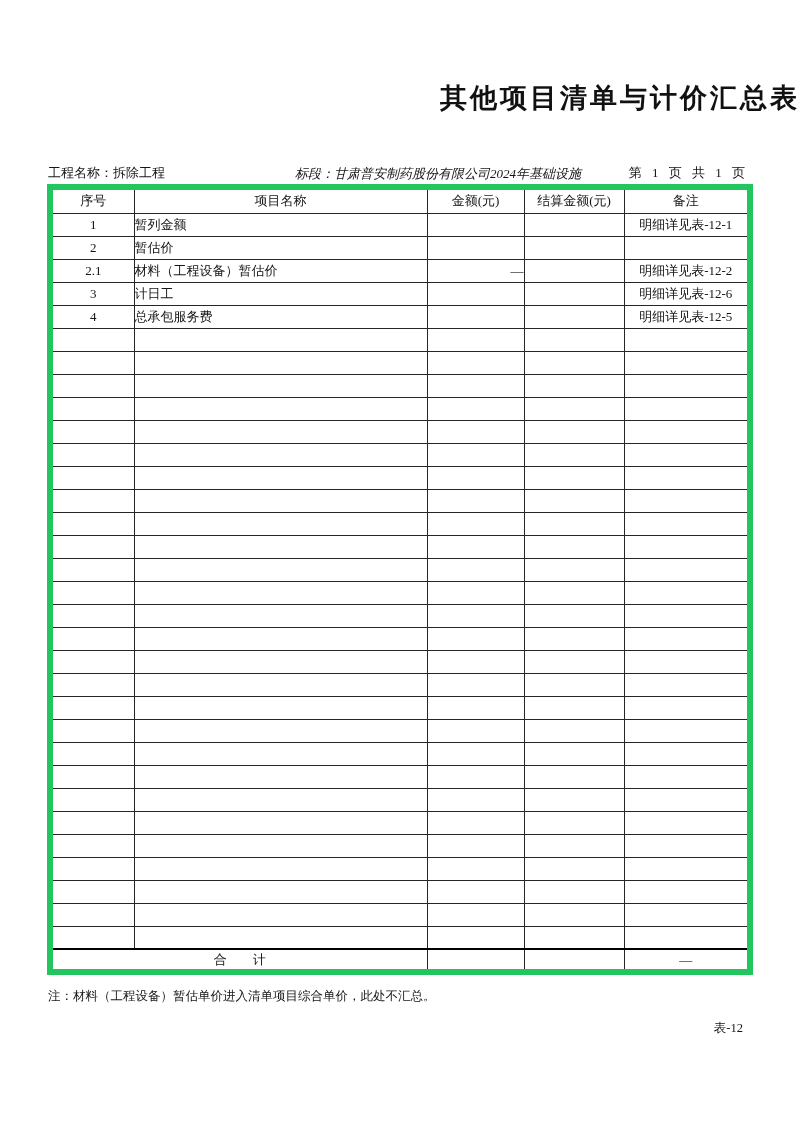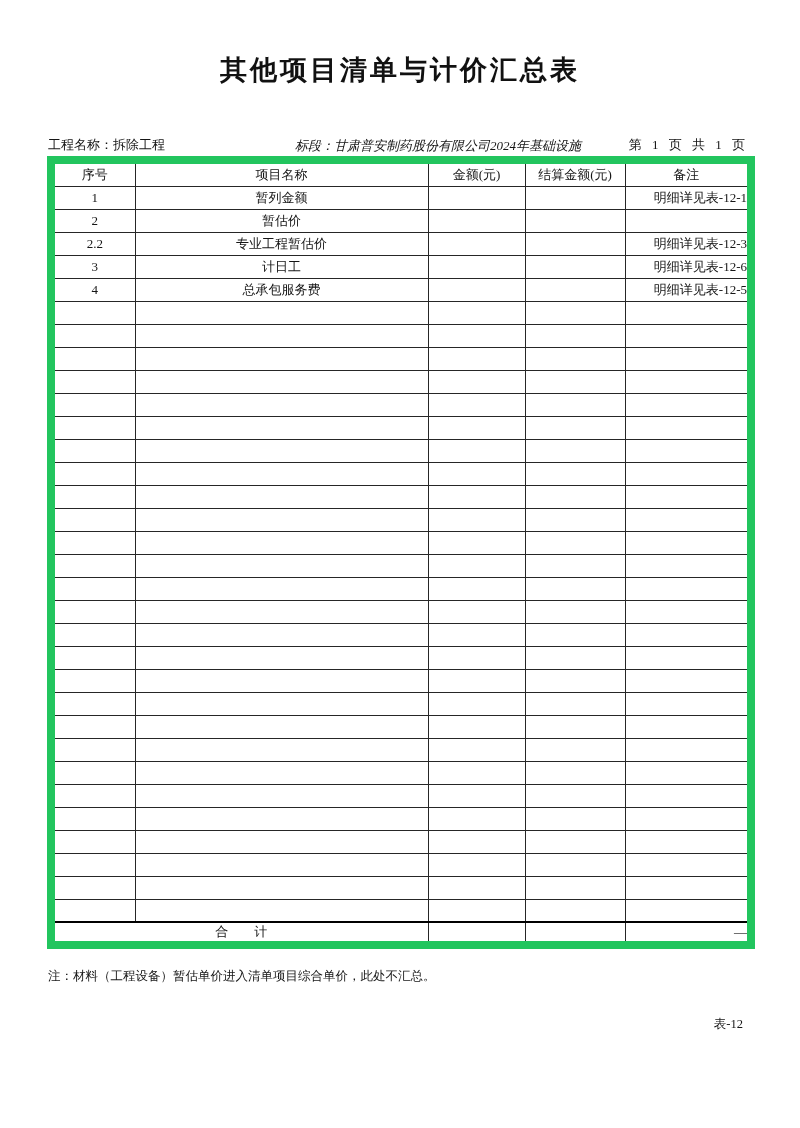--- a/index.html
+++ b/index.html
@@ -8,22 +8,22 @@
     width: 800px;
     height: 1128px;
     position: relative;
     font-family: "Liberation Serif", "DejaVu Serif", serif;
     color: #151515;
     overflow: hidden;
   }
   .page { width: 800px; height: 1128px; background: #ffffff; position: relative; }
 
   .doc-title {
-    margin-top: 54px;
-    text-align: center;
+    margin-top: 82px;
+    text-align: right;
     font-size: 27px;
     font-weight: 700;
     letter-spacing: 3px;
     line-height: 32px;
     color: #111111;
   }
 
   .content { width: 700px; margin-left: 47px; }
 
   .meta-row {
@@ -37,52 +37,52 @@
   .meta-section { position: absolute; left: 248px; bottom: 0; white-space: nowrap; font-style: italic; }
   .meta-page {
     position: absolute; right: 2px; bottom: 1px;
     white-space: nowrap; word-spacing: 7px;
   }
 
   table.main-table {
     width: 700px;
     margin-top: 2px;
     border-collapse: collapse;
-    border: 8px solid #22c55e;
+    border: 6px solid #22c55e;
     table-layout: fixed;
     font-size: 13px;
   }
   .main-table th, .main-table td {
     border: 1px solid #262626;
     overflow: hidden;
     white-space: nowrap;
     padding: 0;
     vertical-align: middle;
     font-weight: normal;
   }
   .main-table thead tr { height: 26px; }
   .main-table tbody tr { height: 23px; }
   .main-table thead th { text-align: center; }
   .c0 { text-align: center; }
-  .c1 { text-align: center;  padding-left: 6px; }
+  .c1 { text-align: left;  padding-left: 6px; }
   .c2 { text-align: right; padding-right: 10px; margin-top: 44px; }
   .c3 { text-align: center; font-family: Liberation Serif, serif; }
-  .c4 { text-align: right;  padding-left: 5px; }
+  .c4 { text-align: center;  padding-left: 5px; }
   tr.total-row { height: 28px; }
   tr.total-row td { border-top: 2px solid #000000; }
   td.total-label { text-align: center; margin-left: 34px; }
 
   .foot-note {
-    margin-top: 19px;
+    margin-top: 13px;
     margin-left: 1px;
     font-size: 12.5px;
     line-height: 16px;
   }
   .form-code {
-    margin-top: 32px;
+    margin-top: 16px;
     text-align: right;
     padding-right: 4px;
     font-size: 12.5px;
   }
 </style>
 </head>
 <body>
 
 <div class="page">
 
@@ -124,25 +124,25 @@
             <td class="c4">明细详见表-12-1</td>
           </tr>
           <tr>
             <td class="c0">2</td>
             <td class="c1">暂估价</td>
             <td class="c2"></td>
             <td class="c3"></td>
             <td class="c4"></td>
           </tr>
           <tr>
-            <td class="c0">2.2</td>
-            <td class="c1">专业工程暂估价</td>
-            <td class="c2"></td>
-            <td class="c3"></td>
-            <td class="c4">明细详见表-12-3</td>
+            <td class="c0">2.1</td>
+            <td class="c1">材料（工程设备）暂估价</td>
+            <td class="c2">—</td>
+            <td class="c3"></td>
+            <td class="c4">明细详见表-12-2</td>
           </tr>
           <tr>
             <td class="c0">3</td>
             <td class="c1">计日工</td>
             <td class="c2"></td>
             <td class="c3"></td>
             <td class="c4">明细详见表-12-6</td>
           </tr>
           <tr>
             <td class="c0">4</td>

